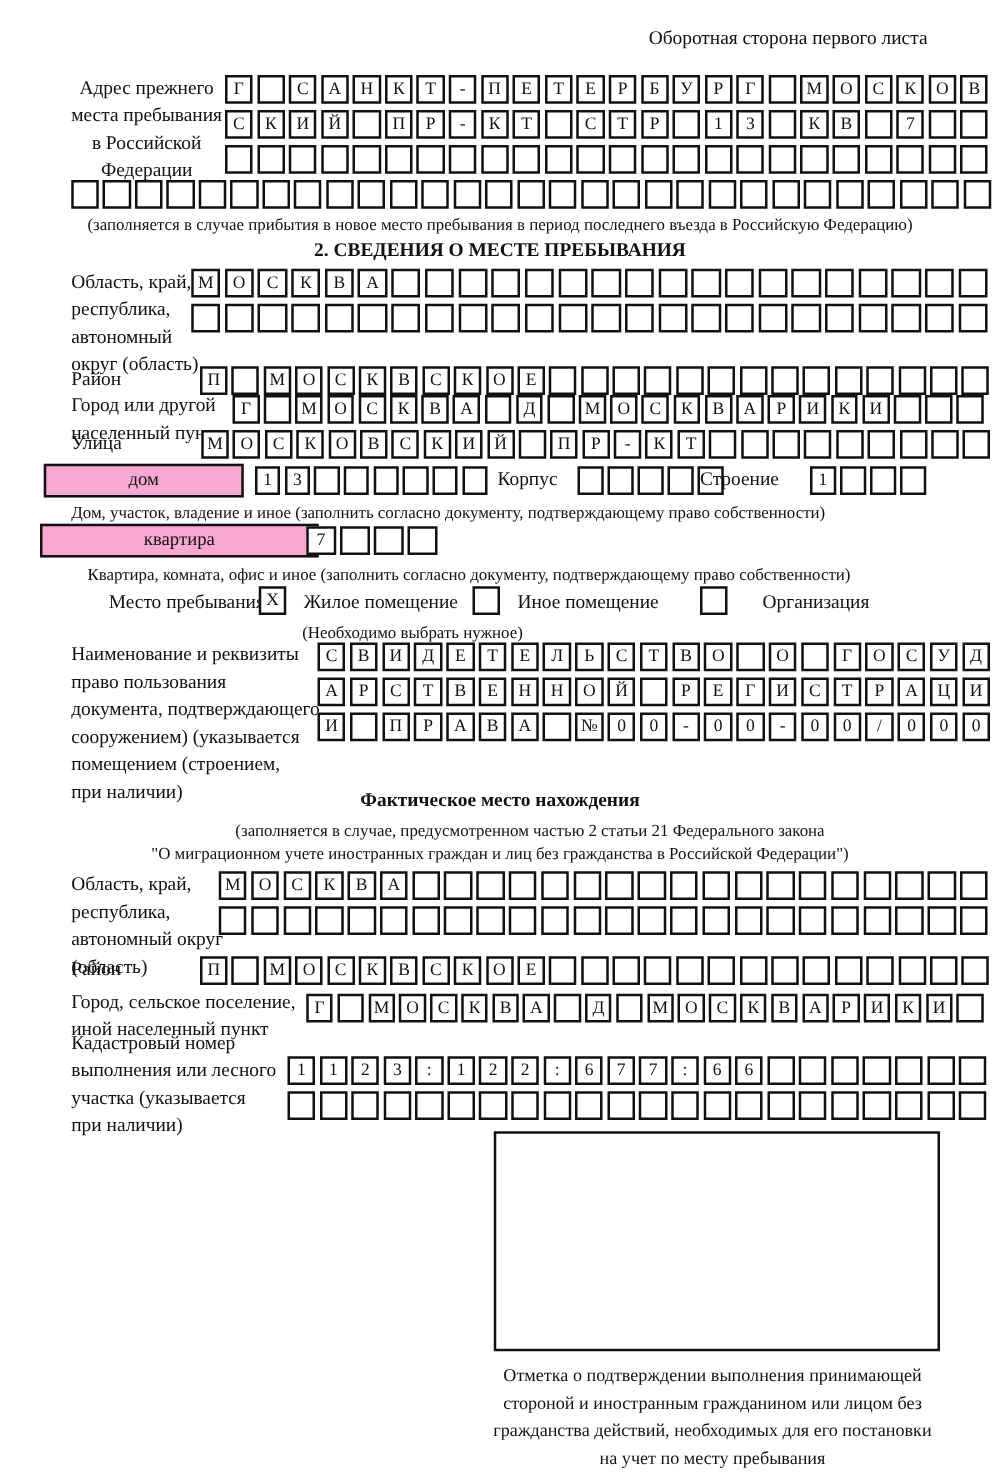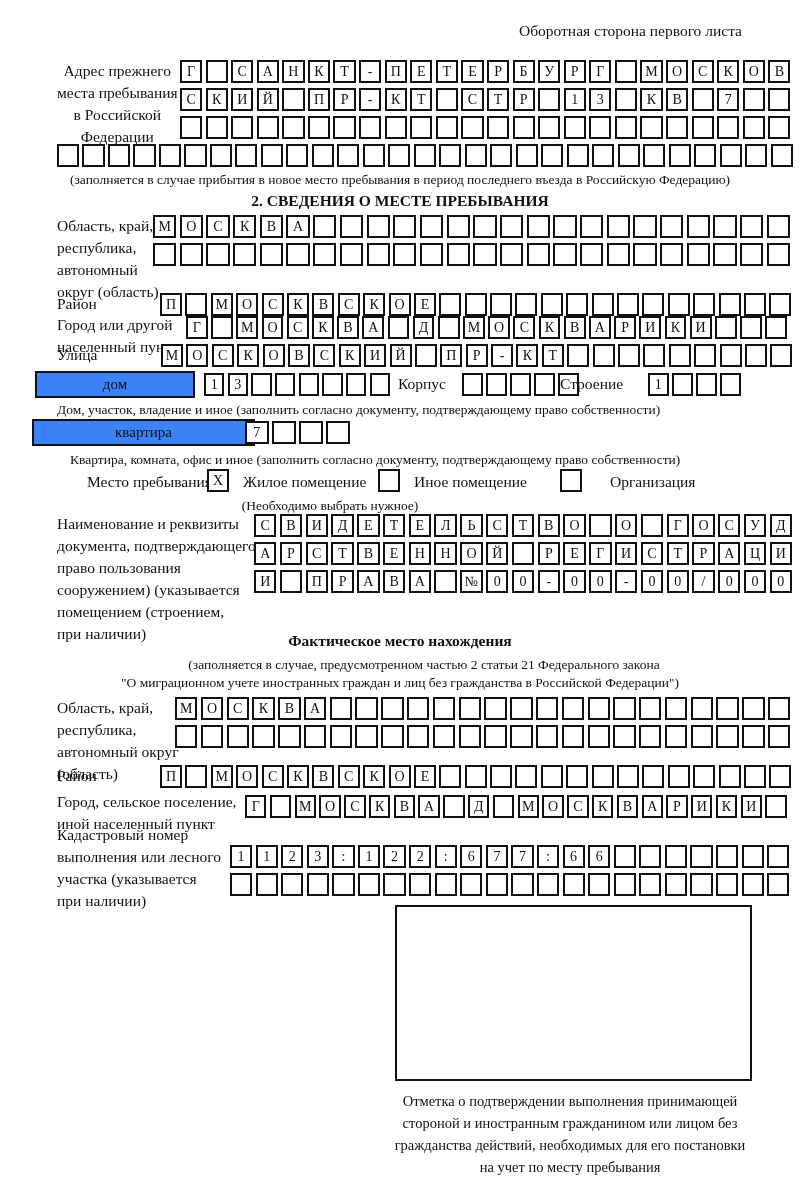--- a/index.html
+++ b/index.html
@@ -8,21 +8,21 @@
   .abs{position:absolute;}
   .lbl{font-size:15.5px;line-height:22px;}
   .note{font-size:13.5px;line-height:17px;}
   .title{font-weight:bold;font-size:15.5px;}
   .center{width:100%;text-align:center;}
   .cellrow{position:absolute;display:flex;gap:3.4px;}
   .cell{box-sizing:border-box;flex:0 0 auto;width:var(--cw,22px);height:23px;
         border:2px solid #111;display:flex;align-items:center;justify-content:center;
         font-size:14px;line-height:1;background:#fff;}
   .bigbox{position:absolute;box-sizing:border-box;border:2px solid #111;height:27px;
-        display:flex;align-items:center;justify-content:center;font-size:15px;background:#3b82f6;}
+        display:flex;align-items:center;justify-content:center;font-size:15px;background:#f9a8d4;}
   .stampbox{position:absolute;box-sizing:border-box;border:2px solid #111;background:#fff;}
 </style>
 </head>
 <body>
 
 <div id="page">
 
   <div class="abs lbl" style="top:20px;right:58px;">Оборотная сторона первого листа</div>
 
   <div class="abs lbl" style="left:57px;top:60px;text-align:center;">
@@ -339,22 +339,22 @@
     </div>
   <div class="abs lbl" style="left:414px;top:471px;">Иное помещение</div>
   <div class="cellrow" style="left:560px;top:469px;--cw:22px">
       <span class="cell"></span>
     </div>
   <div class="abs lbl" style="left:610px;top:471px;">Организация</div>
   <div class="abs note" style="left:150px;top:497px;width:360px;text-align:center;">(Необходимо выбрать нужное)</div>
 
   <div class="abs lbl" style="left:57px;top:513px;">
     <div>Наименование и реквизиты</div>
+    <div>право пользования</div>
     <div>документа, подтверждающего</div>
-    <div>право пользования</div>
     <div>сооружением) (указывается</div>
     <div>помещением (строением,</div>
     <div>при наличии)</div>
   </div>
   <div class="cellrow" style="left:254px;top:514px;--cw:22.4px">
       <span class="cell">С</span>
       <span class="cell">В</span>
       <span class="cell">И</span>
       <span class="cell">Д</span>
       <span class="cell">Е</span>

